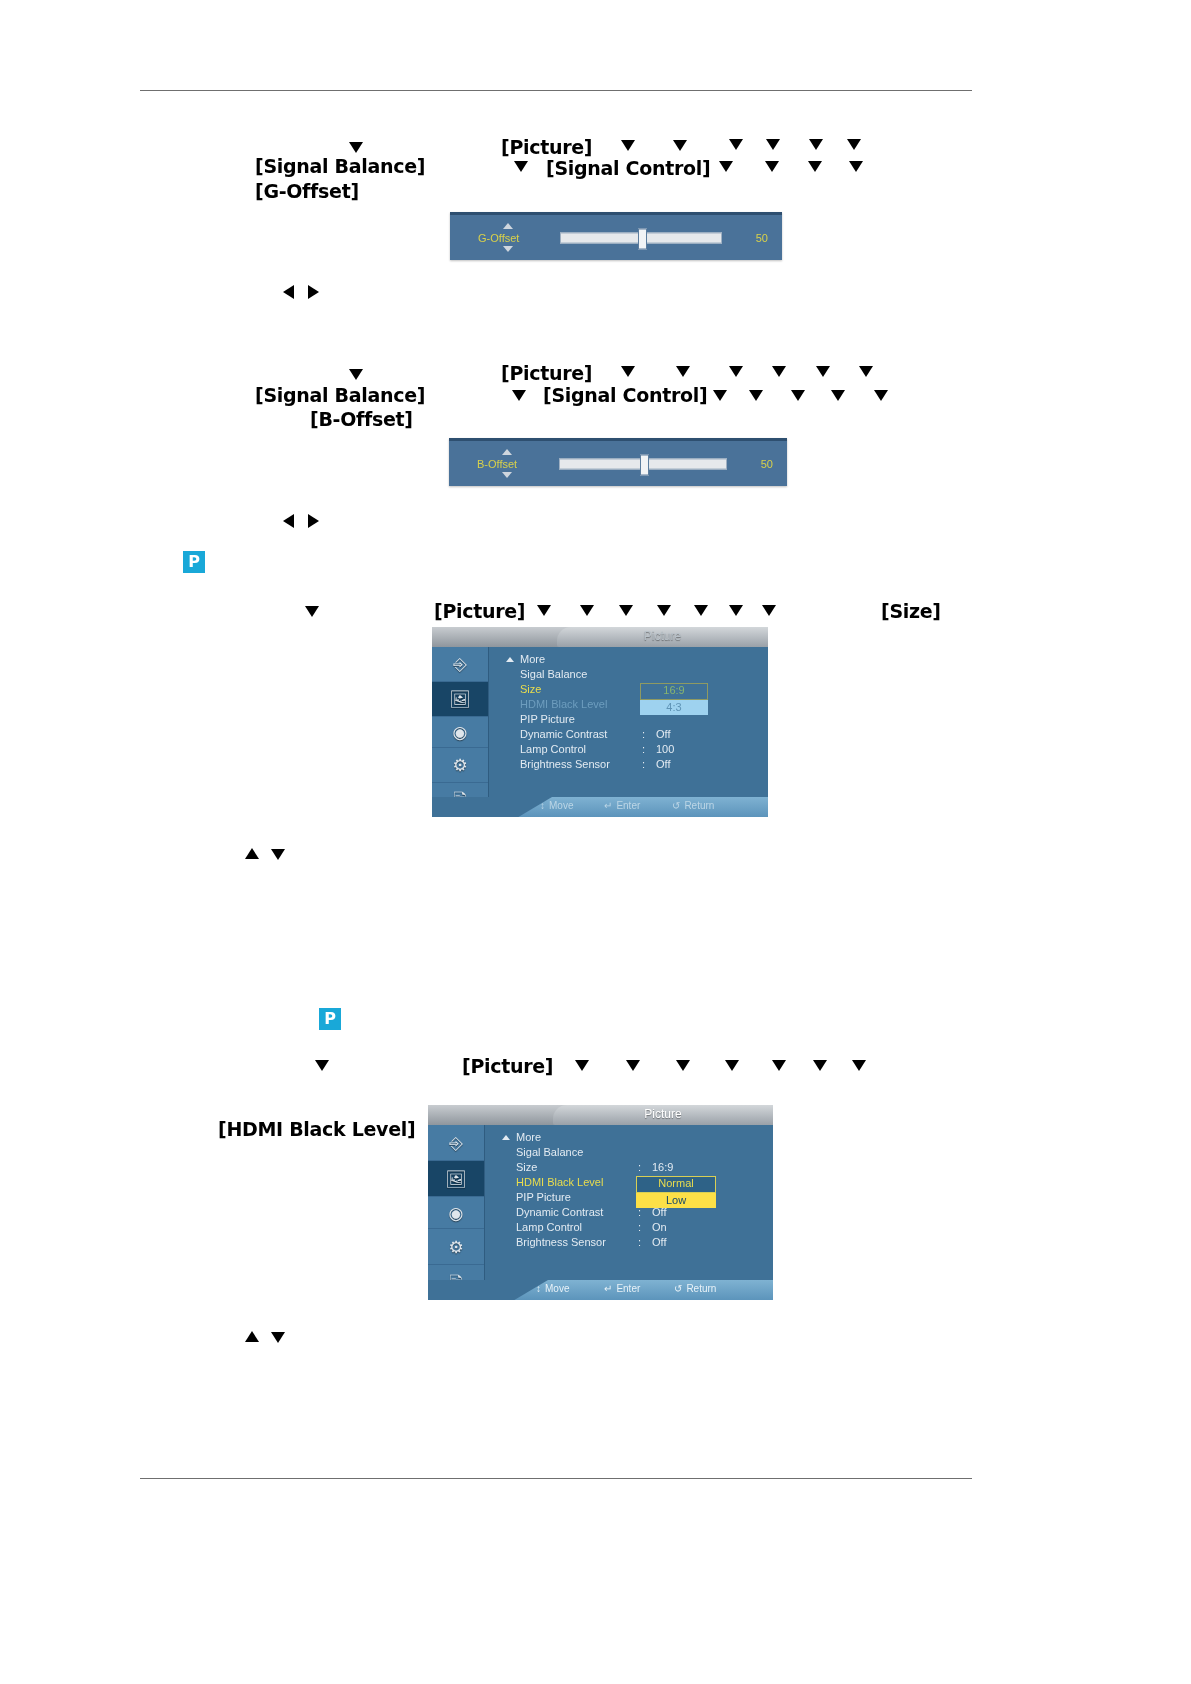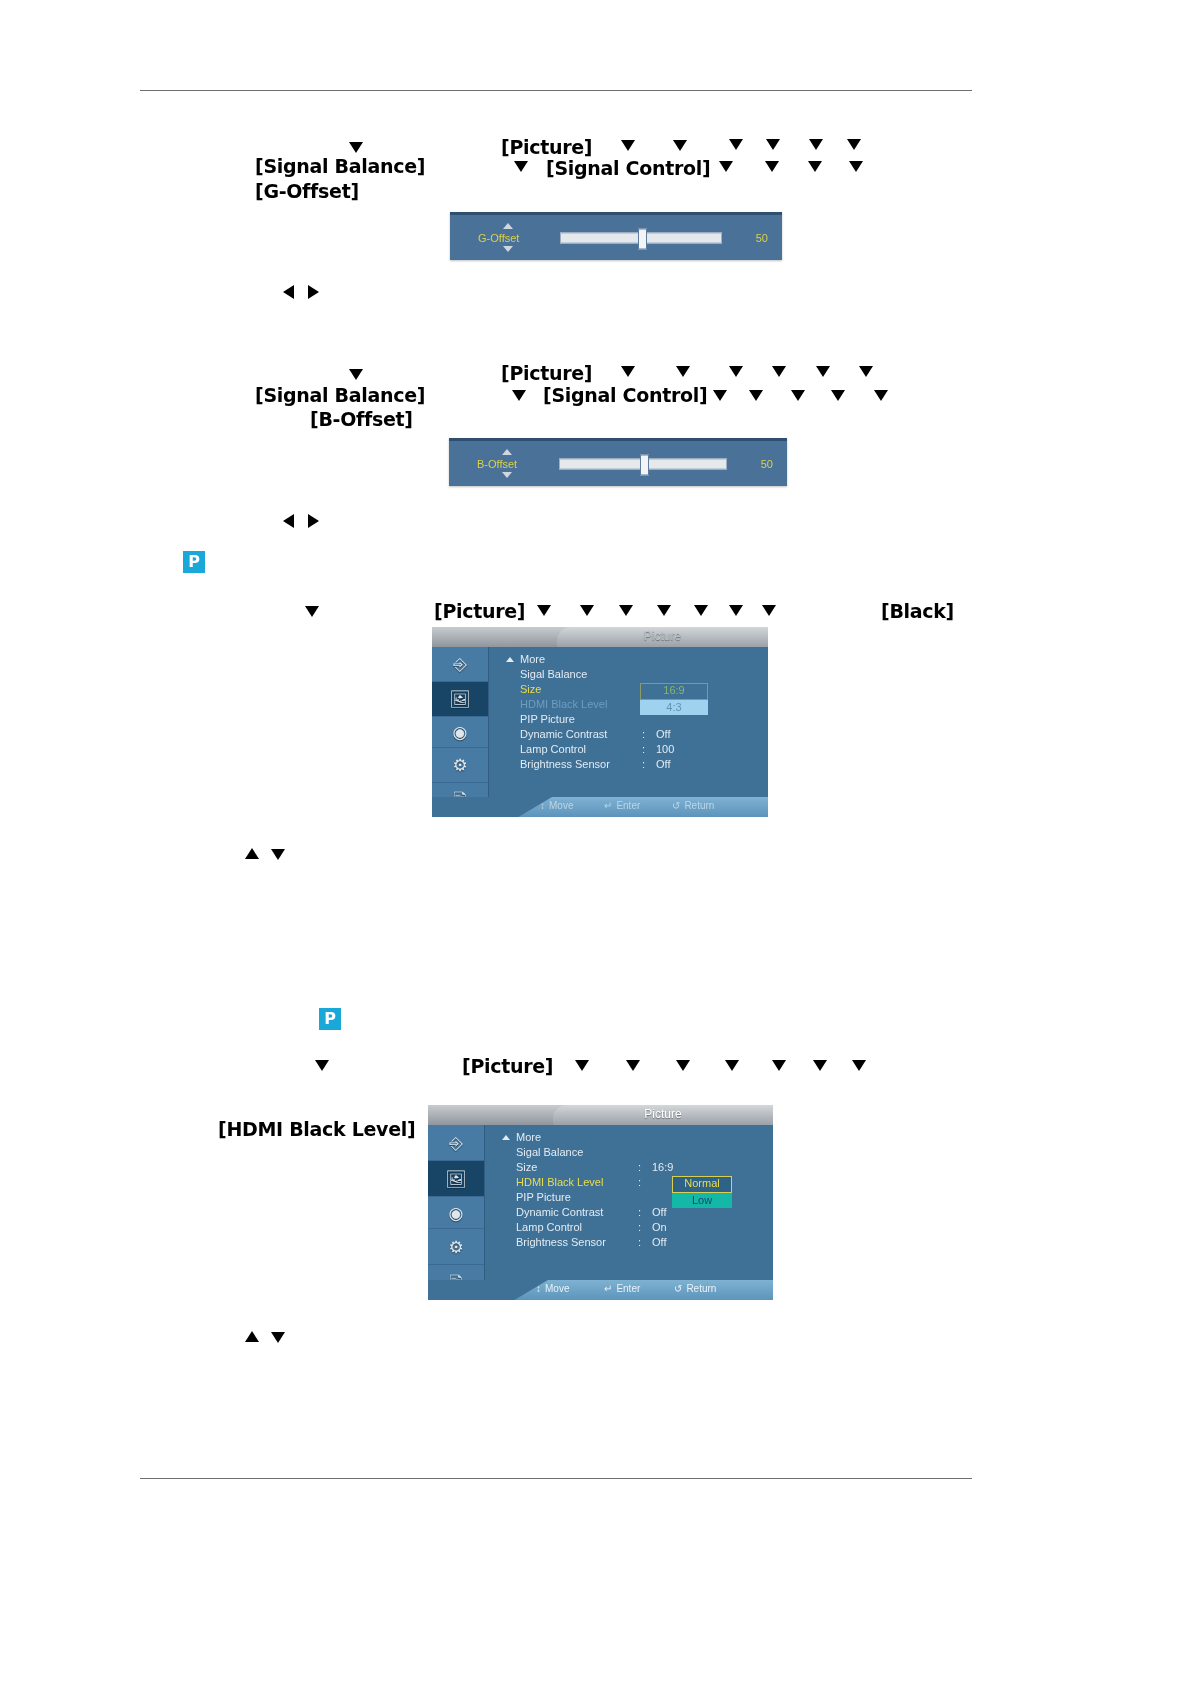--- a/index.html
+++ b/index.html
@@ -209,21 +209,21 @@
     text-align:center;
     color:#ffffff;
   }
   .osd .popup .opt.active{
     background:#2e6287;
     border:1px solid #d8cf55;
     color:#e9dd4e;
     line-height:13px;
   }
   .osd .popup .opt.other{
-    background:#14b8a6;
+    background:#fde047;
     color:#14486c;
   }
   .osd .popup .opt.ghosta{
     background:#3f7197;
     border:1px solid #8e9a62;
     color:#87b46f;
     line-height:13px;
   }
   .osd .popup .opt.ghostb{
     background:#9ed2ef;
@@ -331,21 +331,21 @@
   <div class="abs step-label" style="left:434px;top:600px;">[Picture]</div>
 
   <div class="tri-down" style="left:537px;top:605px;"></div>
   <div class="tri-down" style="left:580px;top:605px;"></div>
   <div class="tri-down" style="left:619px;top:605px;"></div>
   <div class="tri-down" style="left:657px;top:605px;"></div>
   <div class="tri-down" style="left:694px;top:605px;"></div>
   <div class="tri-down" style="left:729px;top:605px;"></div>
   <div class="tri-down" style="left:762px;top:605px;"></div>
 
-  <div class="abs step-label" style="left:881px;top:600px;">[Black]</div>
+  <div class="abs step-label" style="left:881px;top:600px;">[Size]</div>
 
   <div class="osd dim" style="left:432px;top:627px;width:336px;height:190px;">
     <div class="titlebar">
       <div class="tab"></div>
       <div class="ttl" style="left:125px;right:0;">Picture</div>
     </div>
     <div class="body" style="height:170px;">
       <div class="iconcol" style="bottom:20px;">
         <div class="cell" style="height:34px;">
           <span class="gl">⎆</span>
@@ -492,21 +492,21 @@
           <span class="cl">:</span>
           <span class="vl">On</span>
         </div>
         <div class="row">
           <span class="nm">Brightness Sensor</span>
           <span class="cl">:</span>
           <span class="vl">Off</span>
         </div>
       </div>
 
-      <div class="popup" style="left:208px;top:51px;width:60px;margin-left:36px;">
+      <div class="popup" style="left:208px;top:51px;width:80px;">
         <div class="opt active">Normal</div>
         <div class="opt other">Low</div>
       </div>
 
       <div class="footer">
         <div class="cut"></div>
         <div class="f" style="left:108px;">
           <span class="g">↕</span><span>Move</span>
         </div>
         <div class="f" style="left:176px;">

